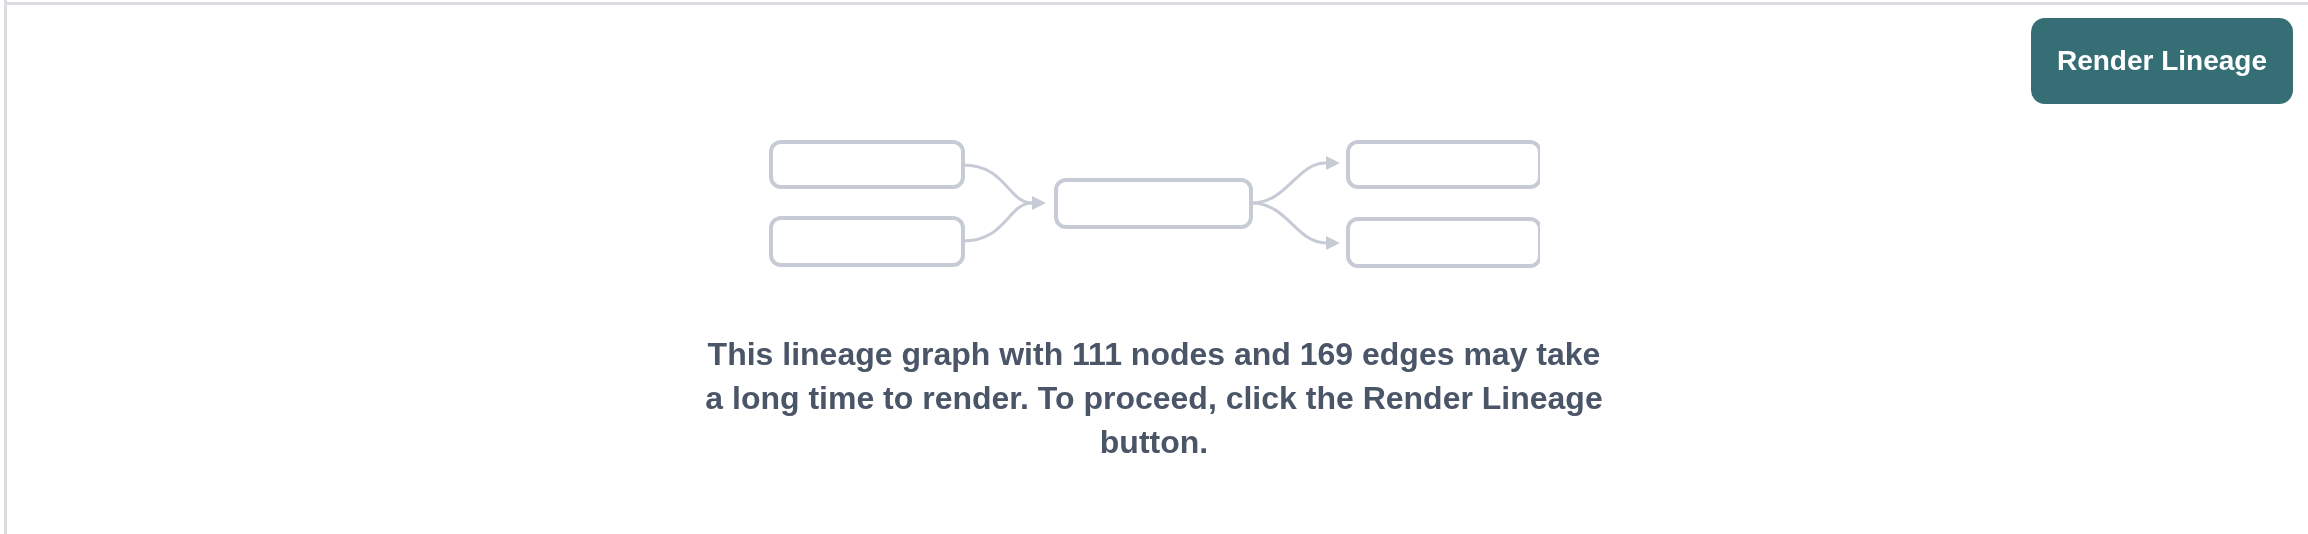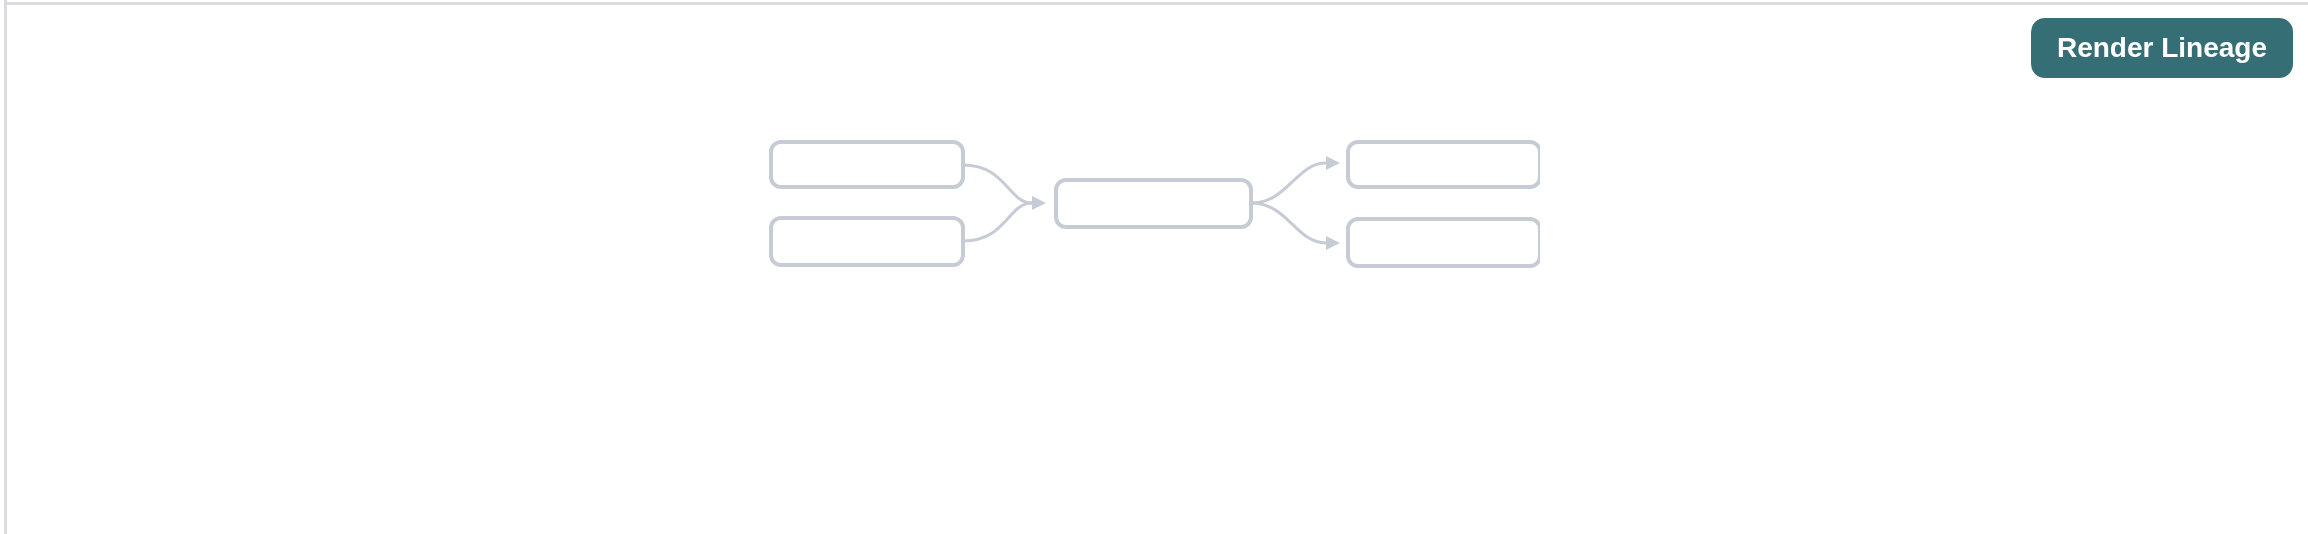--- a/index.html
+++ b/index.html
@@ -27,21 +27,21 @@
     left: 4px;
     top: 0;
     bottom: 0;
     width: 3px;
     background: #dcdce0;
   }
   .render-btn {
     position: absolute;
     top: 18px;
     right: 15px;
-    height: 60px;
+    height: 86px;
     padding: 0 26px;
     background: #356e74;
     color: #ffffff;
     font-family: "Liberation Sans", sans-serif;
     font-weight: bold;
     font-size: 28px;
     border: none;
     border-radius: 14px;
     cursor: pointer;
   }
@@ -103,14 +103,19 @@
       <path class="edge" d="M195,25 C238,25 240,63 264,63"></path>
       <path class="edge" d="M195,101 C238,101 240,63 264,63"></path>
       <polygon points="264,56 278,63 264,70"></polygon>
 
       <path class="edge" d="M483,63 C520,63 528,23 558,23"></path>
       <path class="edge" d="M483,63 C520,63 528,103 558,103"></path>
       <polygon points="558,16 572,23 558,30"></polygon>
       <polygon points="558,96 572,103 558,110"></polygon>
     </svg>
 
+    <div class="message">
+      <div>This lineage graph with 111 nodes and 169 edges may take</div>
+      <div>a long time to render. To proceed, click the Render Lineage</div>
+      <div>button.</div>
+    </div>
   </div>
 </div>
 
 </body></html>

